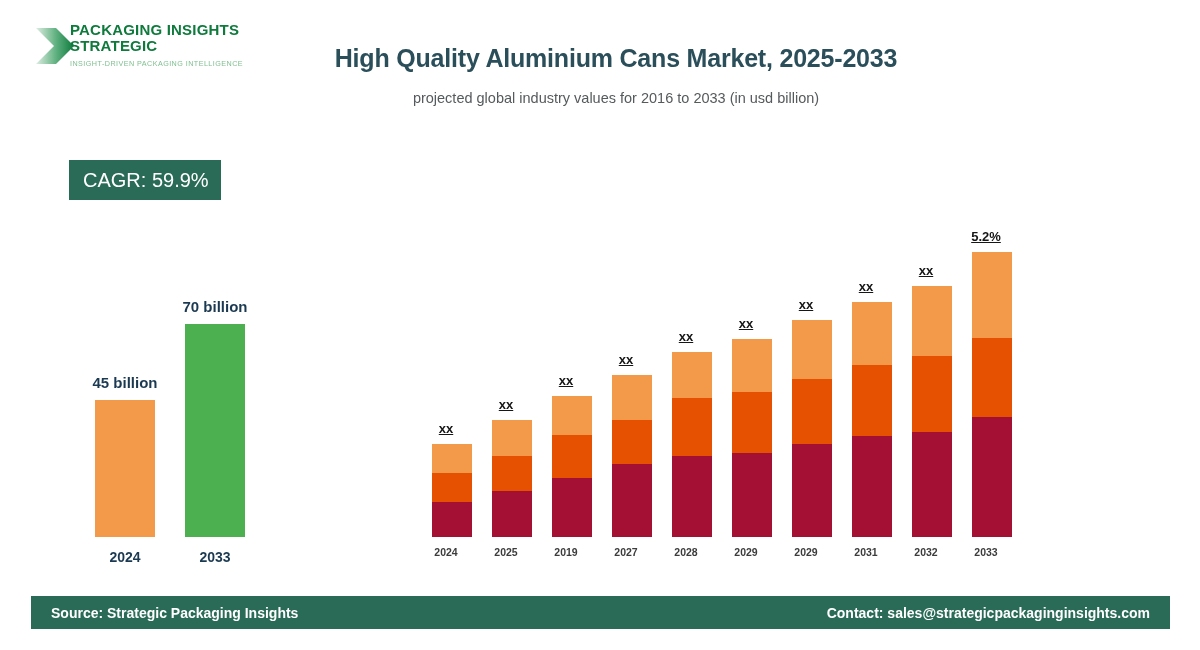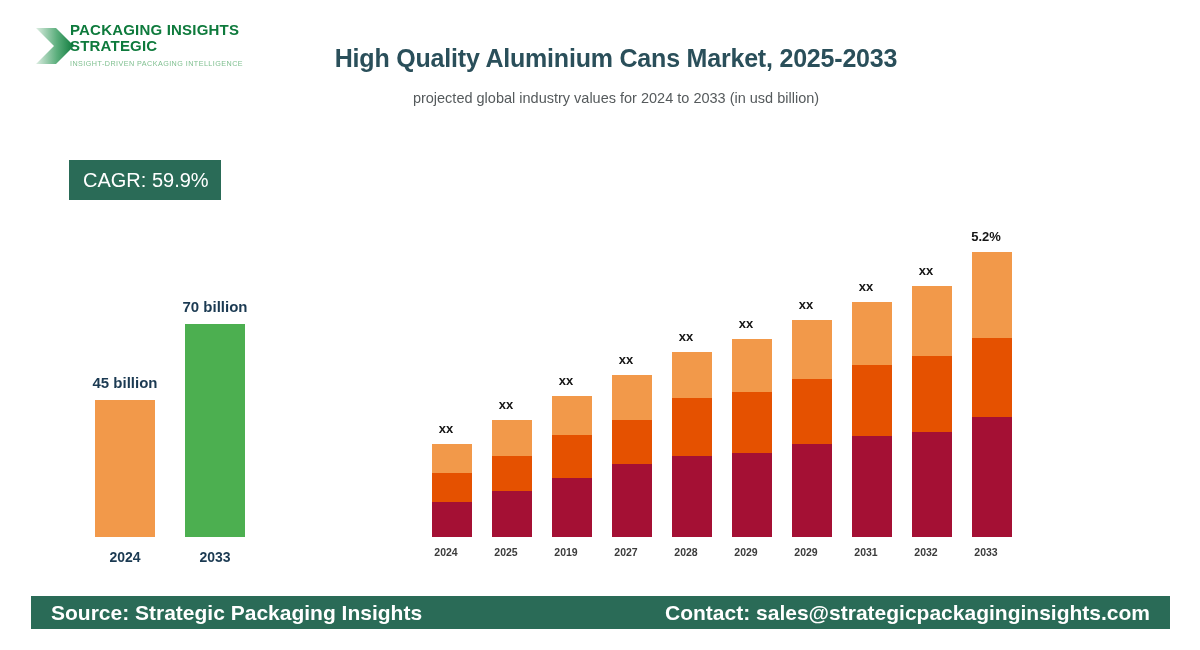--- a/index.html
+++ b/index.html
@@ -158,20 +158,21 @@
   .sb-seg { width: 100%; }
   .sb-toplabel {
     position: absolute;
     left: 0;
     width: 60px;
     text-align: center;
     color: #161616;
     font-size: 13px;
     font-weight: bold;
     white-space: nowrap;
+    text-decoration: underline;
   }
   .sb-xlabel {
     position: absolute;
     bottom: 2px;
     left: 0;
     width: 60px;
     text-align: center;
     color: #3c3c3c;
     font-size: 10.5px;
     font-weight: bold;
@@ -184,21 +185,21 @@
     top: 596px;
     width: 1139px;
     height: 33px;
     background: #2A6B57;
     color: #ffffff;
     display: flex;
     align-items: center;
     justify-content: space-between;
     padding: 0 20px;
     box-sizing: border-box;
-    font-size: 21px;
+    font-size: 14px;
     font-weight: bold;
   }
 </style>
 </head>
 <body>
 
 <div id="logo">
   <div id="logo-mark">
     <svg width="48" height="48" viewBox="0 0 48 48">
       <defs>
@@ -213,21 +214,21 @@
   </div>
   <div id="logo-text">
     <div class="logo-line">PACKAGING INSIGHTS</div>
     <div class="logo-line">STRATEGIC</div>
     <div id="logo-tagline">INSIGHT-DRIVEN PACKAGING INTELLIGENCE</div>
   </div>
 </div>
 
 <div id="header">
   <div id="chart-title">High Quality Aluminium Cans Market, 2025-2033</div>
-  <div id="chart-subtitle">projected global industry values for 2024 to 2033 (in usd billion)</div>
+  <div id="chart-subtitle">projected global industry values for 2016 to 2033 (in usd billion)</div>
 </div>
 
 <div id="cagr-badge">
   <span>CAGR: 59.9%</span>
 </div>
 
 <div id="left-chart">
     <div class="lc-col" style="left: 40px;">
       <div class="lc-value" style="bottom: 179px;">45 billion</div>
       <div class="lc-bar" style="height: 137px; background: rgb(242, 153, 74);"></div>

